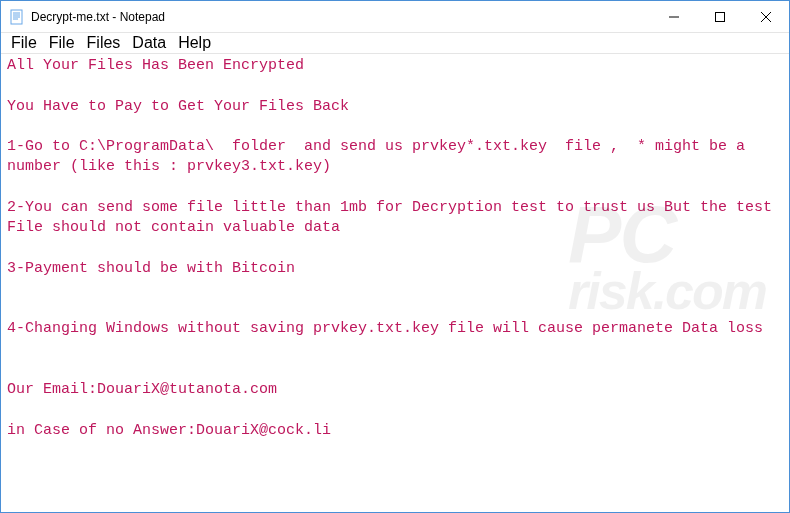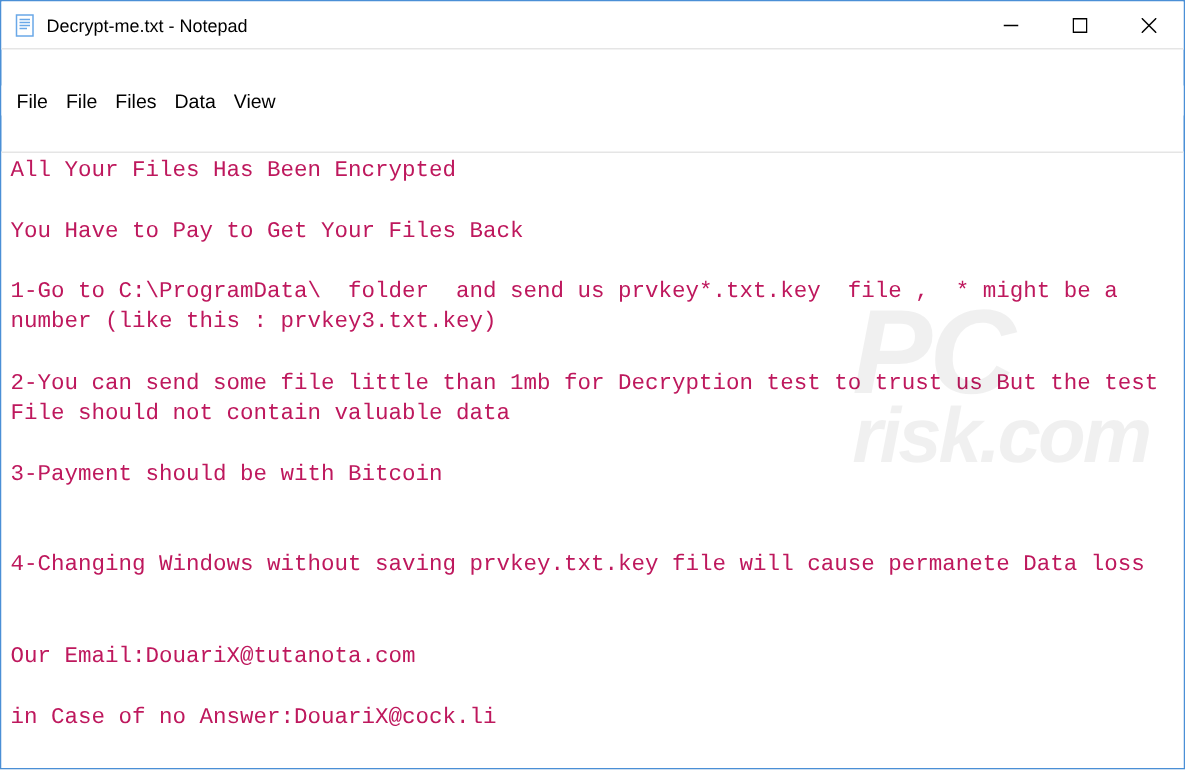--- a/index.html
+++ b/index.html
@@ -15,21 +15,20 @@
       overflow: hidden;
       position: relative;
     }
     .window {
       width: 790px;
       height: 513px;
       background: #ffffff;
       border: 1px solid #4a8fd6;
       display: flex;
       flex-direction: column;
-      gap: 24px;
     }
     .titlebar {
       height: 32px;
       background: #ffffff;
       display: flex;
       align-items: center;
       border-bottom: 1px solid #e5e5e5;
     }
     .titlebar-icon {
       width: 16px;
@@ -57,21 +56,21 @@
       justify-content: center;
       cursor: pointer;
       font-size: 12px;
     }
     .menubar {
       height: 20px;
       background: #ffffff;
       display: flex;
       align-items: center;
       padding-left: 4px;
-      font-size: 13px;
+      font-size: 16px;
     }
     .menu-item {
       padding: 2px 6px;
       cursor: pointer;
     }
     .text-area {
       flex: 1;
       padding: 2px 6px;
       font-family: Consolas, "Courier New", monospace;
       font-size: 15px;
@@ -135,21 +134,21 @@
             <line x1="10" y1="0" x2="0" y2="10" stroke="#000" stroke-width="1"></line>
           </svg>
       </div>
     </div>
   </div>
   <div class="menubar">
     <span class="menu-item">File</span>
     <span class="menu-item">File</span>
     <span class="menu-item">Files</span>
     <span class="menu-item">Data</span>
-    <span class="menu-item">View</span>
+    <span class="menu-item">Help</span>
   </div>
   <div class="text-area">All Your Files Has Been Encrypted
 
 You Have to Pay to Get Your Files Back
 
 1-Go to C:\ProgramData\  folder  and send us prvkey*.txt.key  file ,  * might be a number (like this : prvkey3.txt.key)
 
 2-You can send some file little than 1mb for Decryption test to trust us But the test File should not contain valuable data
 
 3-Payment should be with Bitcoin

